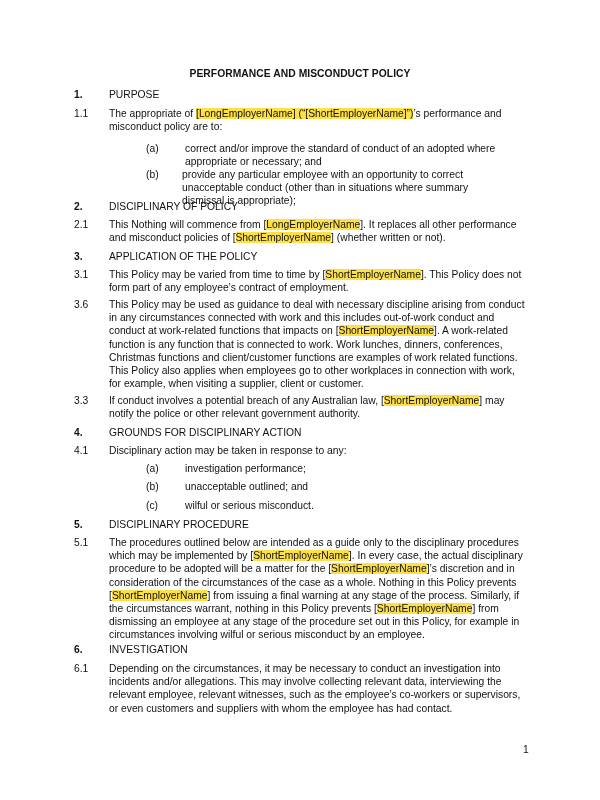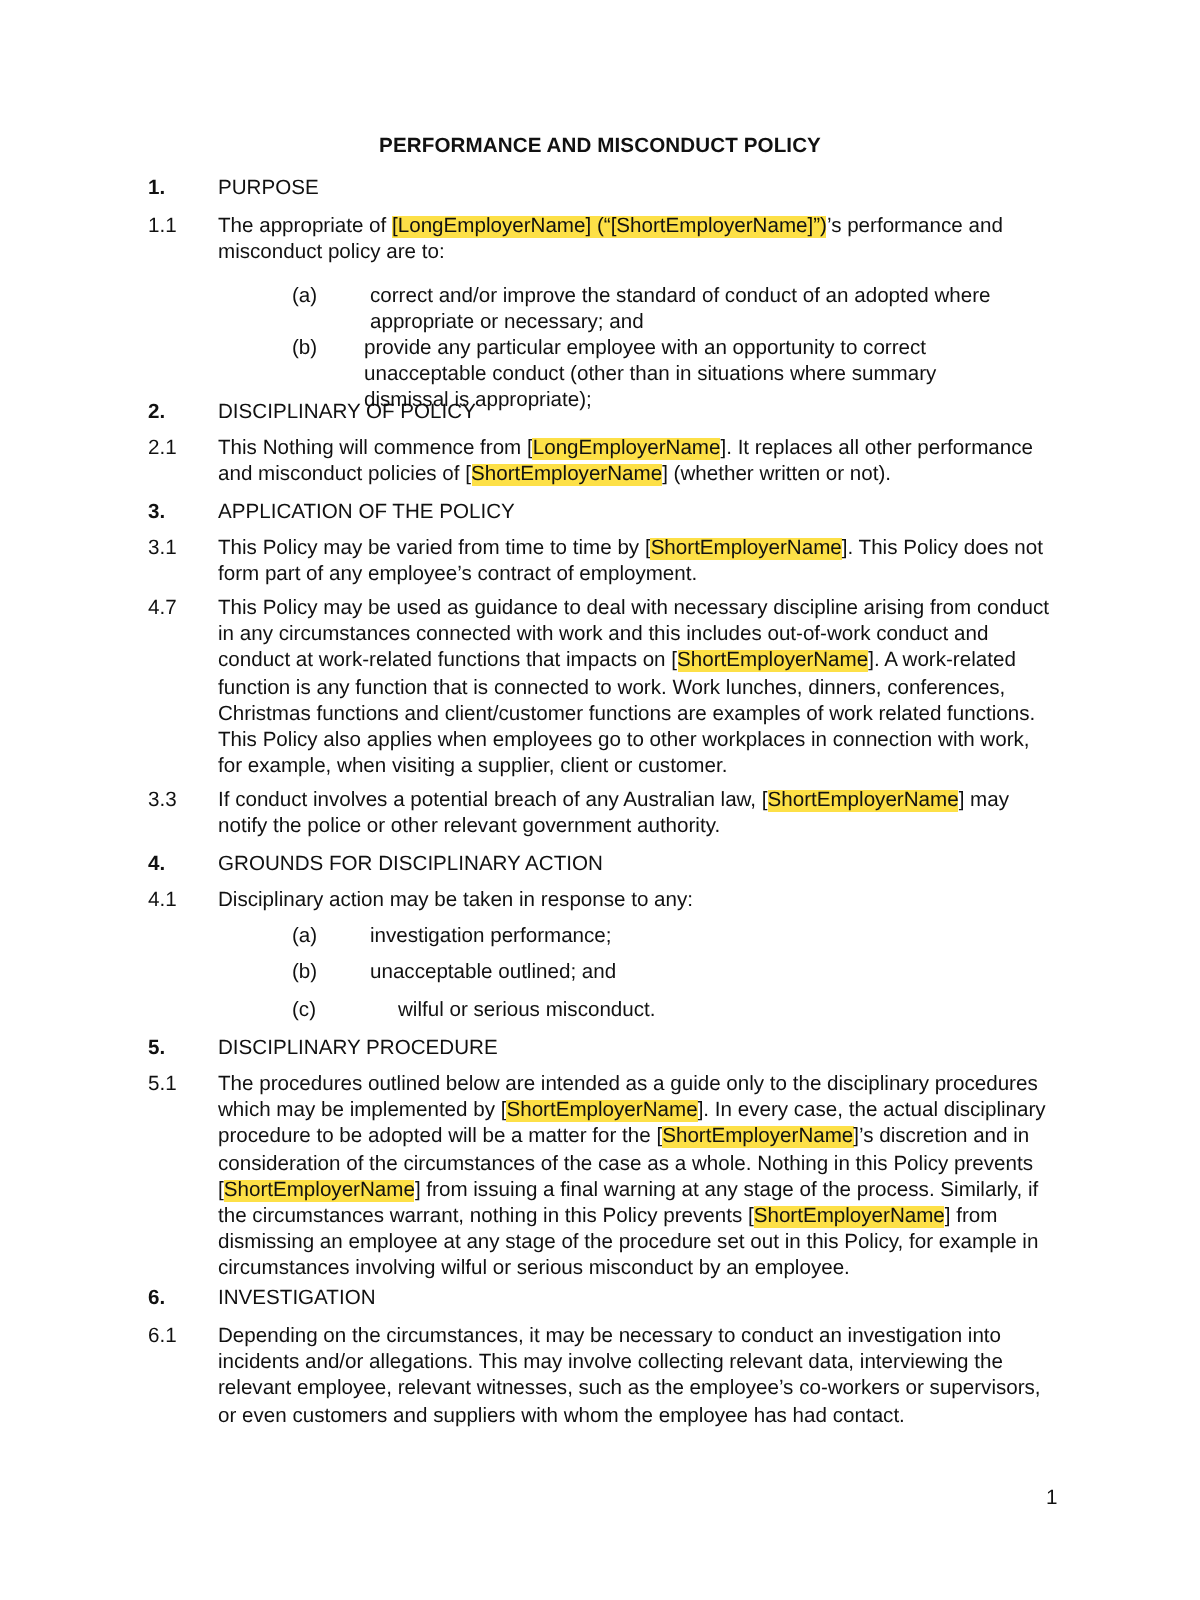--- a/index.html
+++ b/index.html
@@ -52,21 +52,21 @@
 
   <div class="blk" style="top:250px">
     <span class="num" style="font-weight:bold">3.</span>
     <span class="head">APPLICATION OF THE POLICY</span>
   </div>
   <div class="blk" style="top:268px">
     <span class="num">3.1</span>
     <span class="txt"><span>This Policy may be varied from time to time by [</span><span class="hl">ShortEmployerName</span><span>]. This Policy does not form part of any employee’s contract of employment.</span></span>
   </div>
   <div class="blk" style="top:298px">
-    <span class="num">4.7</span>
+    <span class="num">3.6</span>
     <span class="txt"><span>This Policy may be used as guidance to deal with necessary discipline arising from conduct in any circumstances connected with work and this includes out-of-work conduct and conduct at work-related functions that impacts on [</span><span class="hl">ShortEmployerName</span><span>].  A work-related function is any function that is connected to work. Work lunches, dinners, conferences, Christmas functions and client/customer functions are examples of work related functions.  This Policy also applies when employees go to other workplaces in connection with work, for example, when visiting a supplier, client or customer.</span></span>
   </div>
   <div class="blk" style="top:394px">
     <span class="num">3.3</span>
     <span class="txt"><span>If conduct involves a potential breach of any Australian law, [</span><span class="hl">ShortEmployerName</span><span>] may notify the police or other relevant government authority.</span></span>
   </div>
 
   <div class="blk" style="top:426px">
     <span class="num" style="font-weight:bold">4.</span>
     <span class="head">GROUNDS FOR DISCIPLINARY ACTION</span>
@@ -78,21 +78,21 @@
   <div class="blk" style="top:462px">
     <span class="sub-lbl" style="left:146px">(a)</span>
     <span class="sub-txt" style="left:185px">investigation performance;</span>
   </div>
   <div class="blk" style="top:480px">
     <span class="sub-lbl" style="left:146px">(b)</span>
     <span class="sub-txt" style="left:185px">unacceptable outlined; and</span>
   </div>
   <div class="blk" style="top:499px">
     <span class="sub-lbl" style="left:146px">(c)</span>
-    <span class="sub-txt" style="left:199px">wilful or serious misconduct.</span>
+    <span class="sub-txt" style="left:185px">wilful or serious misconduct.</span>
   </div>
 
   <div class="blk" style="top:518px">
     <span class="num" style="font-weight:bold">5.</span>
     <span class="head">DISCIPLINARY PROCEDURE</span>
   </div>
   <div class="blk" style="top:536px">
     <span class="num">5.1</span>
     <span class="txt"><span>The procedures outlined below are intended as a guide only to the disciplinary procedures which may be implemented by [</span><span class="hl">ShortEmployerName</span><span>].  In every case, the actual disciplinary procedure to be adopted will be a matter for the [</span><span class="hl">ShortEmployerName</span><span>]’s discretion and in consideration of the circumstances of the case as a whole.  Nothing in this Policy prevents [</span><span class="hl">ShortEmployerName</span><span>] from issuing a final warning at any stage of the process.  Similarly, if the circumstances warrant, nothing in this Policy prevents [</span><span class="hl">ShortEmployerName</span><span>] from dismissing an employee at any stage of the procedure set out in this Policy, for example in circumstances involving wilful or serious misconduct by an employee.</span></span>
   </div>

